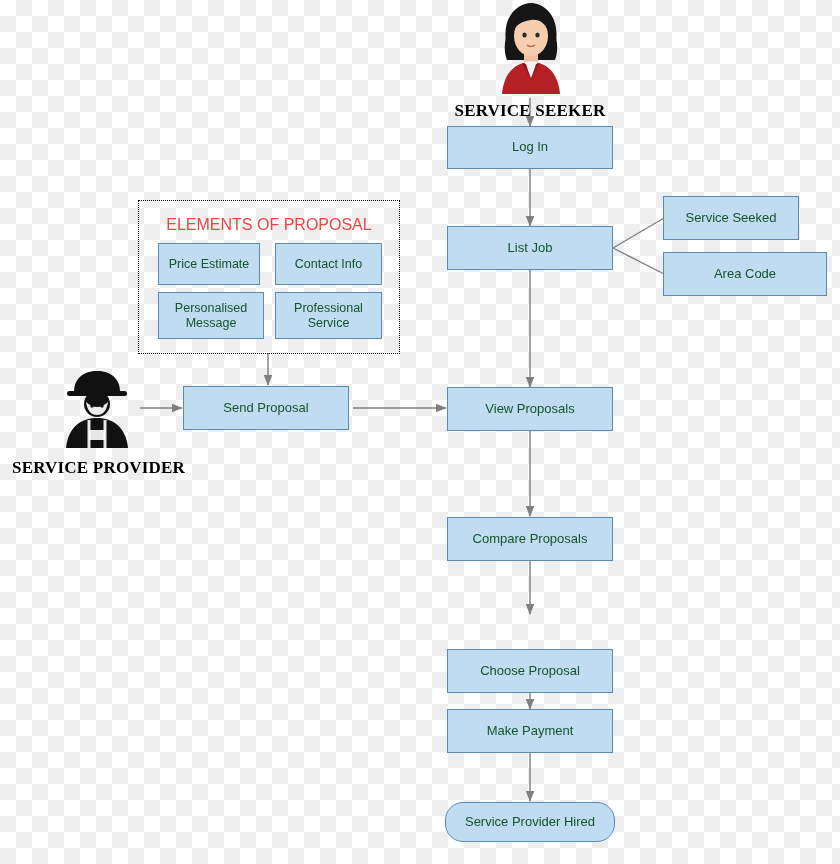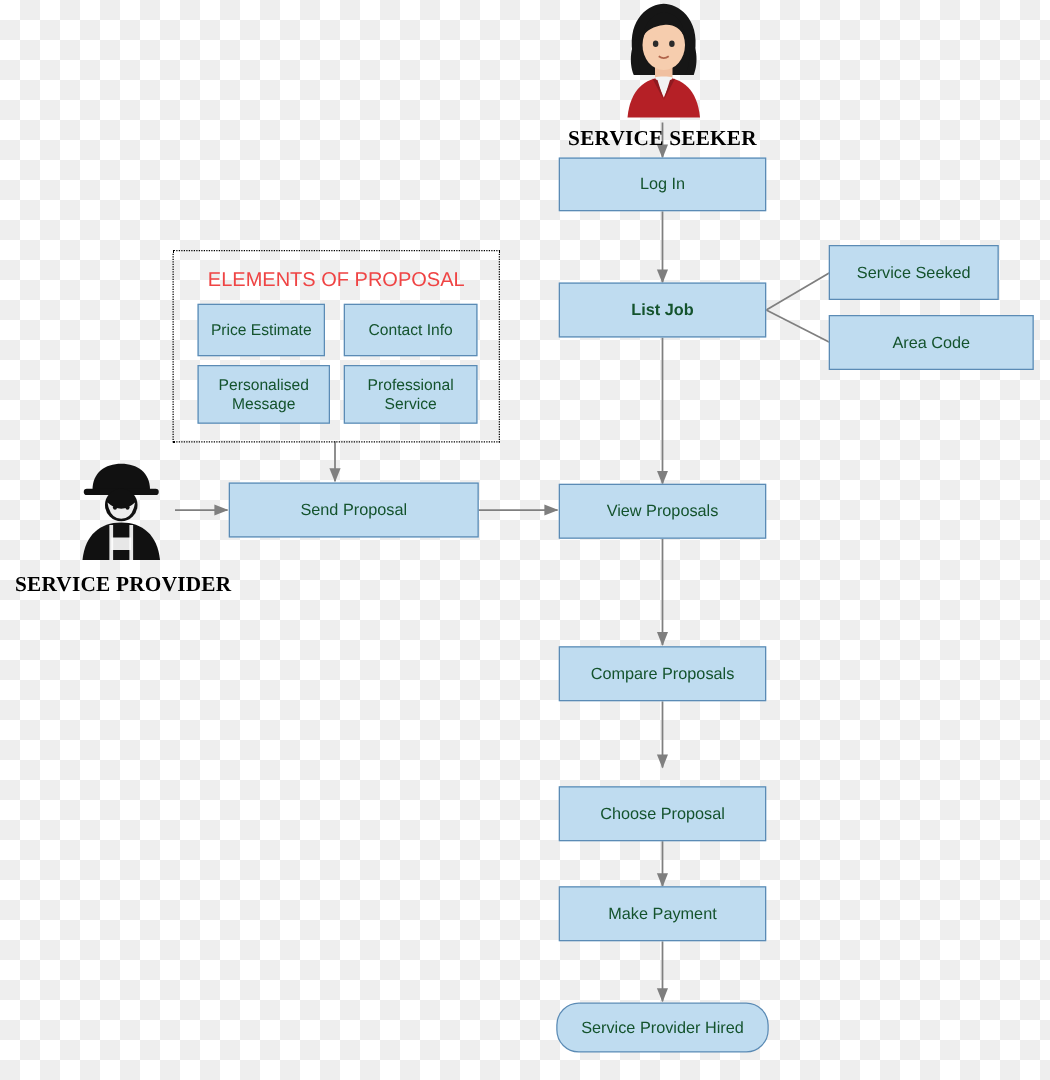--- a/index.html
+++ b/index.html
@@ -173,30 +173,30 @@
   <div class="group-box" style="left:138px; top:200px; width:262px; height:154px;"></div>
   <div class="group-title" style="left:138px; top:216px; width:262px;">ELEMENTS OF PROPOSAL</div>
 
   <div class="node small" style="left:158px; top:243px; width:102px; height:42px;">Price Estimate</div>
   <div class="node small" style="left:275px; top:243px; width:107px; height:42px;">Contact Info</div>
   <div class="node small" style="left:158px; top:292px; width:106px; height:47px;">Personalised Message</div>
   <div class="node small" style="left:275px; top:292px; width:107px; height:47px;">Professional Service</div>
 
   <div class="node" style="left:447px; top:126px; width:166px; height:43px;">Log In</div>
 
-  <div class="node" style="left:447px; top:226px; width:166px; height:44px;font-weight:bold;">List Job</div>
+  <div class="node" style="left:447px; top:226px; width:166px; height:44px;">List Job</div>
 
   <div class="node" style="left:663px; top:196px; width:136px; height:44px;">Service Seeked</div>
 
   <div class="node" style="left:663px; top:252px; width:164px; height:44px;">Area Code</div>
 
-  <div class="node" style="left:183px; top:386px; width:200px; height:44px;">Send Proposal</div>
+  <div class="node" style="left:183px; top:386px; width:166px; height:44px;">Send Proposal</div>
 
   <div class="node" style="left:447px; top:387px; width:166px; height:44px;">View Proposals</div>
 
   <div class="node" style="left:447px; top:517px; width:166px; height:44px;">Compare Proposals</div>
 
-  <div class="node" style="left:447px; top:629px; width:166px; height:44px;">Choose Proposal</div>
+  <div class="node" style="left:447px; top:649px; width:166px; height:44px;">Choose Proposal</div>
 
   <div class="node" style="left:447px; top:709px; width:166px; height:44px;">Make Payment</div>
 
   <div class="node rounded" style="left:445px; top:802px; width:170px; height:40px;">Service Provider Hired</div>
 </div>
 
 </body></html>

